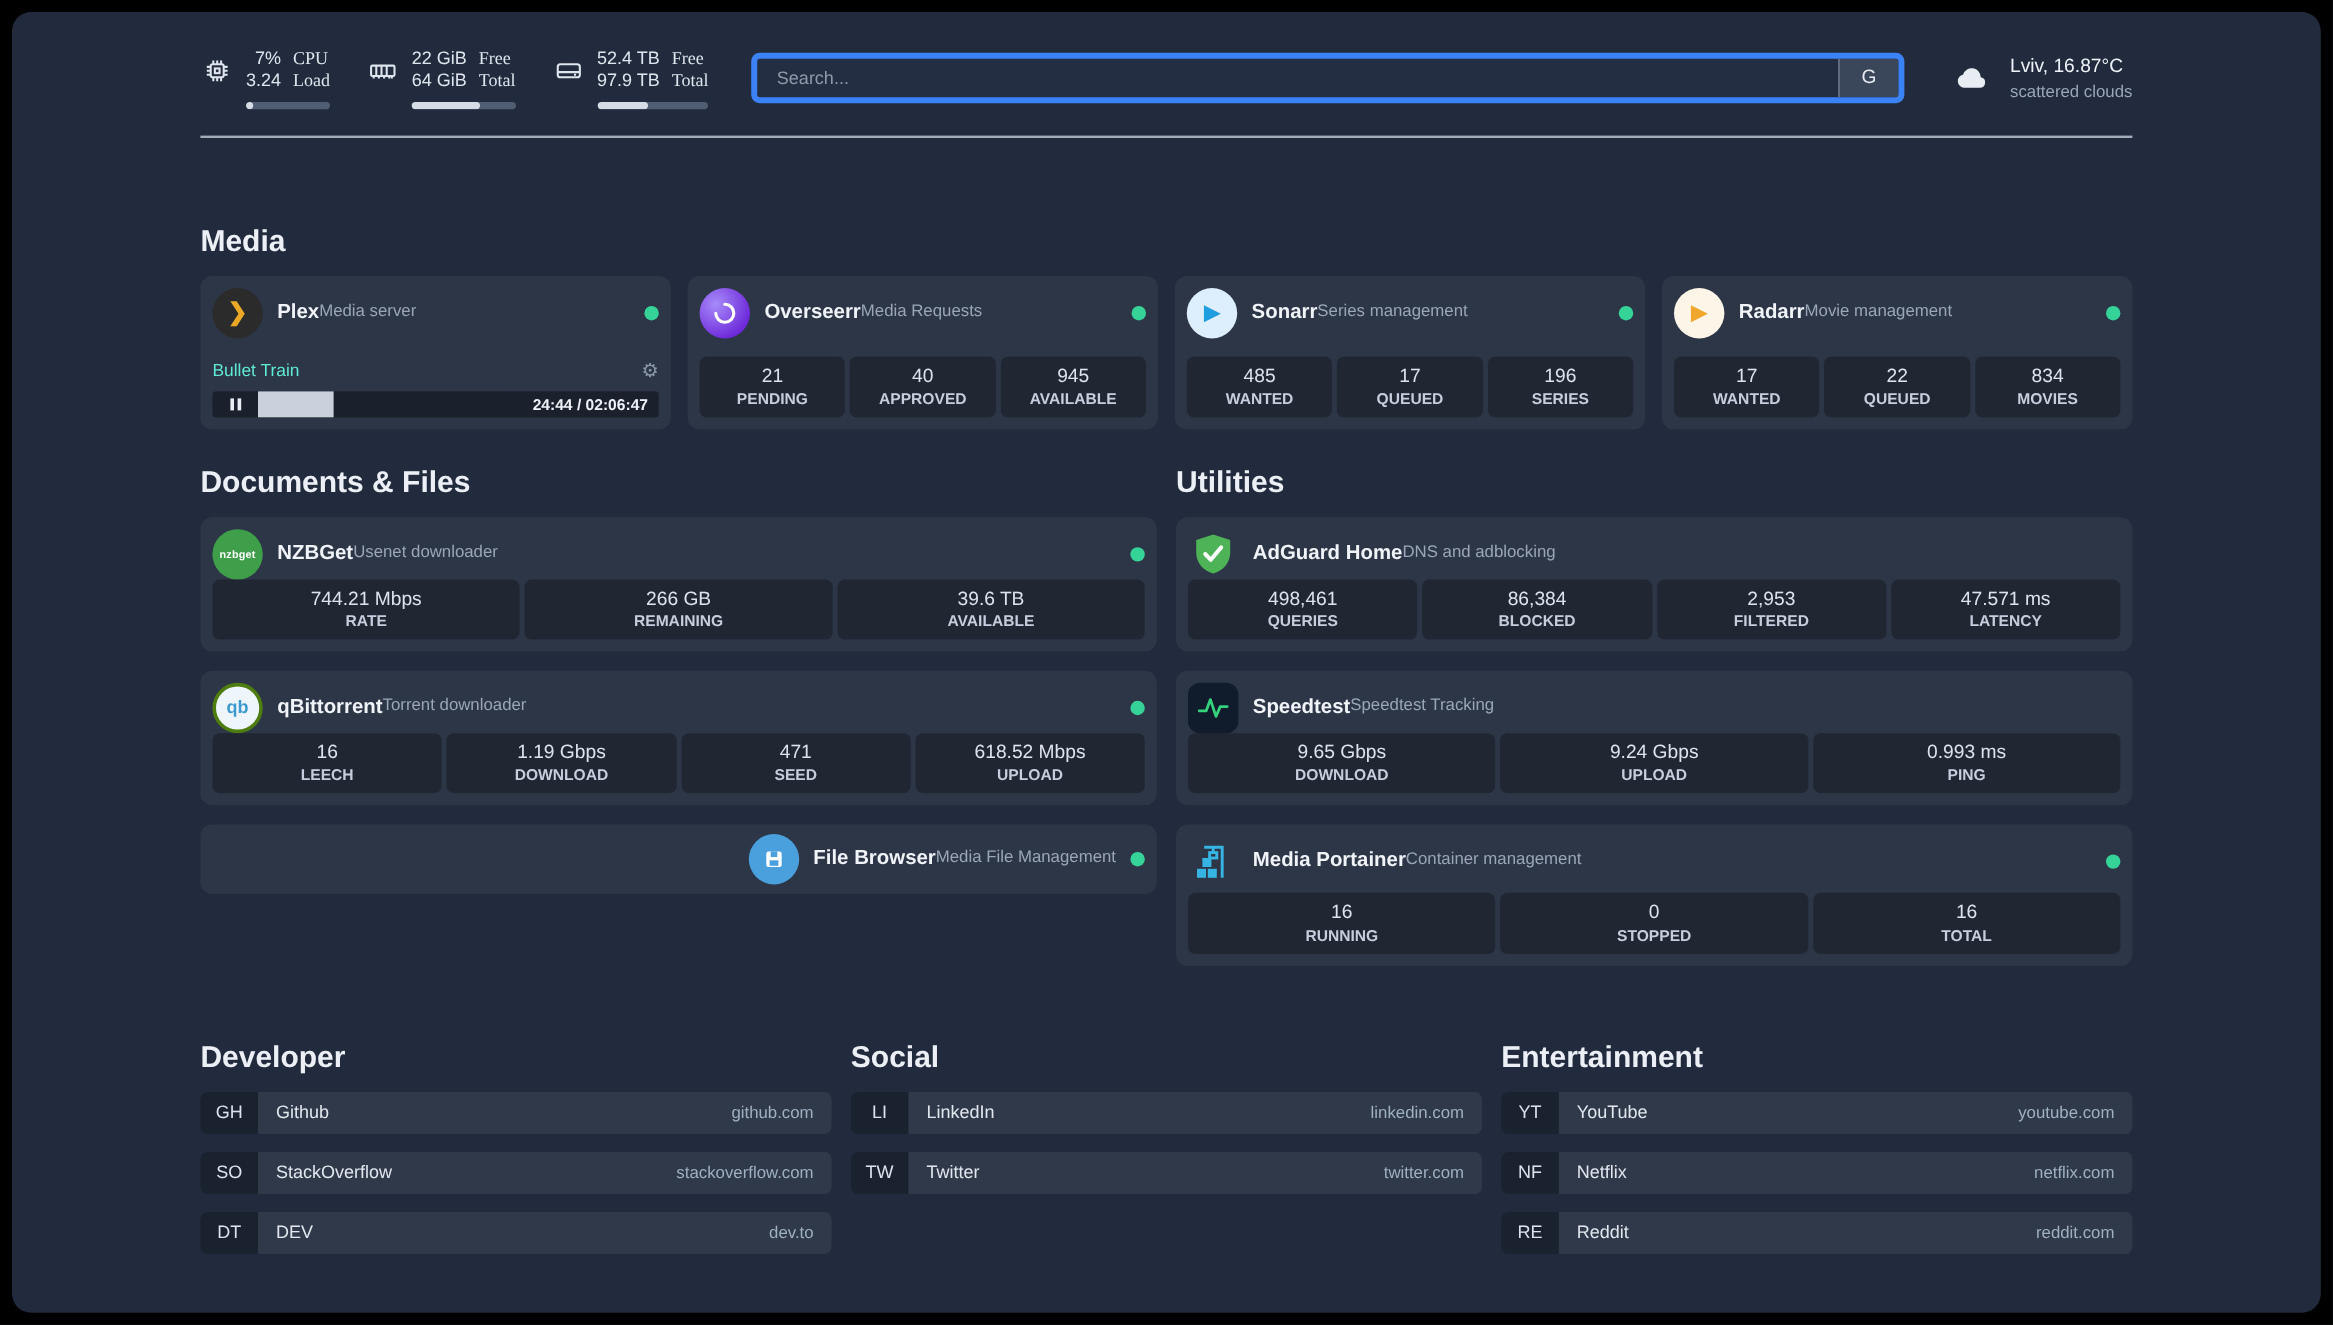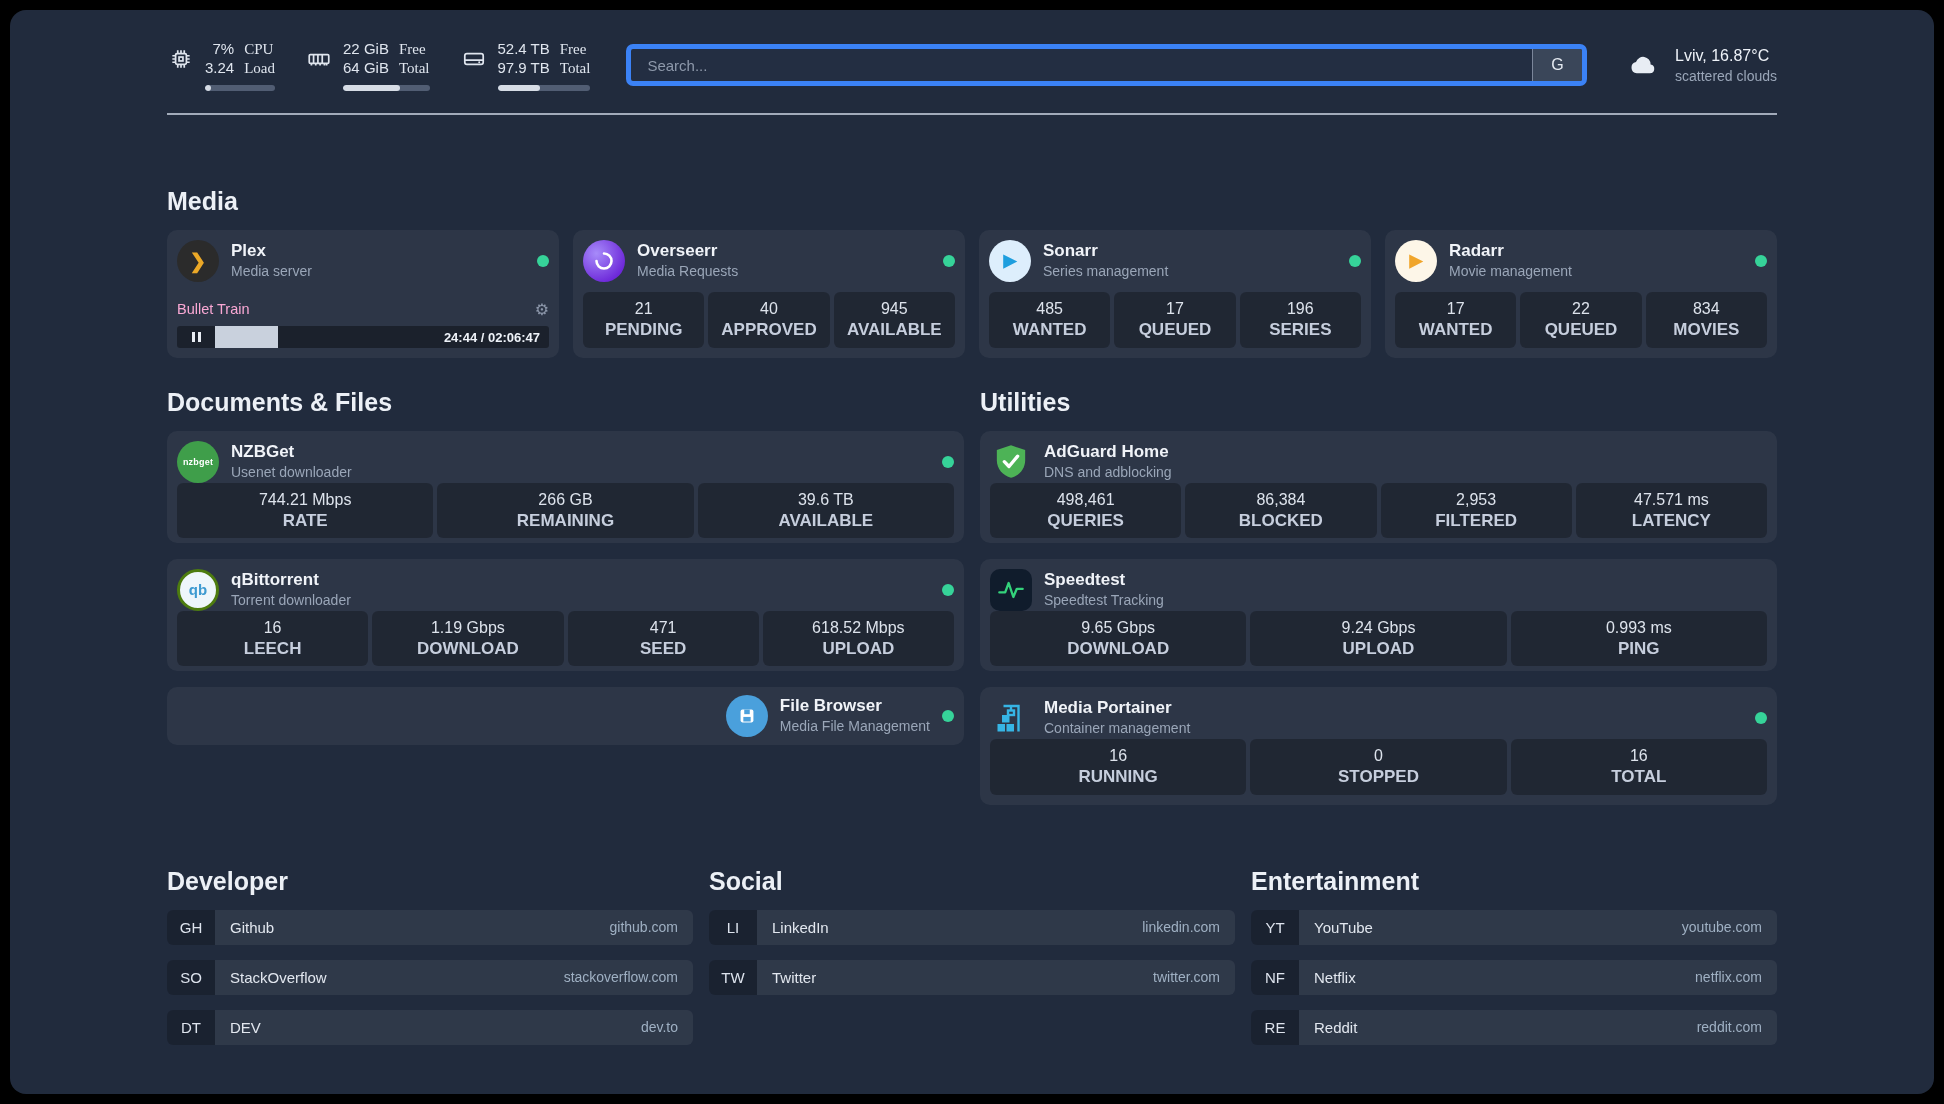--- a/index.html
+++ b/index.html
@@ -47,45 +47,45 @@
   .media-sec { margin-top:72px; }
   .media-grid { display:grid; grid-template-columns:repeat(4,1fr); gap:14px; }
 
   .card { background:rgba(255,255,255,0.055); border-radius:10px; padding:10px;
           display:flex; flex-direction:column; cursor:pointer; }
   .card.h128 { height:128px; }
   .card.h112 { height:112px; }
   .card.h118 { height:118px; }
   .card.h58  { height:58px; padding:8px 10px; justify-content:center;align-items:flex-end; }
   .card-head { display:flex; align-items:center; gap:12px; }
-  .svc-text { display:flex; flex-direction:column; line-height:1.3; }
+  .svc-text { display:flex; flex-direction:row; line-height:1.3; }
   .svc-name { color:#f0f3f8; font-size:17px; font-weight:600; }
   .svc-sub  { color:#9aa6b8; font-size:14px; }
   .dot { width:12px; height:12px; border-radius:50%; background:#36d399; margin-left:auto; flex:none; }
 
   .svc-icon { width:42px; height:42px; border-radius:50%; flex:none;
               display:flex; align-items:center; justify-content:center; font-weight:700; }
   .icon-plex { background:#2b2b2b; color:#eba827; font-size:20px; }
   .icon-overseerr { background:radial-gradient(circle at 32% 32%, #a78bfa, #6d28d9 75%); }
   .icon-sonarr { background:#ddeefc; color:#1e9ede; font-size:17px; }
   .icon-radarr { background:#fdf6e8; color:#f0a52b; font-size:17px; }
   .icon-nzbget { background:#3f9e4a; color:#fff; font-size:9px; font-weight:700; letter-spacing:.2px; }
   .icon-qb { background:#eef6fb; border:3px solid #4d7c0f; color:#3d9ad1; font-size:15px; }
   .icon-fb { background:#4aa0dc; }
   .icon-speedtest { border-radius:10px; background:#101c2c; }
 
   .stats { display:flex; gap:4px; margin-top:auto; }
   .stat { flex:1; background:rgba(0,0,0,0.27); border-radius:6px; text-align:center; padding:7px 2px 6px; }
   .stat-v { color:#dde3ec; font-size:16px; line-height:1.3; }
-  .stat-l { color:#c6cedd; font-size:17px; font-weight:700; line-height:1.3; }
+  .stat-l { color:#c6cedd; font-size:13px; font-weight:700; line-height:1.3; }
 
   
   .player { margin-top:auto; display:flex; flex-direction:column; gap:7px; }
   .player-title-row { display:flex; align-items:center; justify-content:space-between; }
-  .player-title { color:#f9a8d4; font-size:14.5px; }
+  .player-title { color:#5eead4; font-size:14.5px; }
   .gear { color:#8b96a9; font-size:16px; cursor:pointer; }
   .player-bar-row { display:flex; align-items:stretch; height:22px; }
   .pause-pill { width:38px; background:rgba(0,0,0,0.38); border-radius:3px 0 0 3px;
                 display:flex; align-items:center; justify-content:center; gap:3px; cursor:pointer; }
   .pause-pill i { display:block; width:3px; height:10px; background:#e9edf4; }
   .player-track { flex:1; position:relative; background:rgba(0,0,0,0.38); border-radius:0 3px 3px 0; overflow:hidden;text-decoration:underline; }
   .player-fill { position:absolute; left:0; top:0; bottom:0; background:#c9d1dd; }
   .player-time { position:absolute; right:9px; top:50%; transform:translateY(-50%);
                  color:#eef2f8; font-size:13px; font-weight:700; white-space:nowrap; }
 

